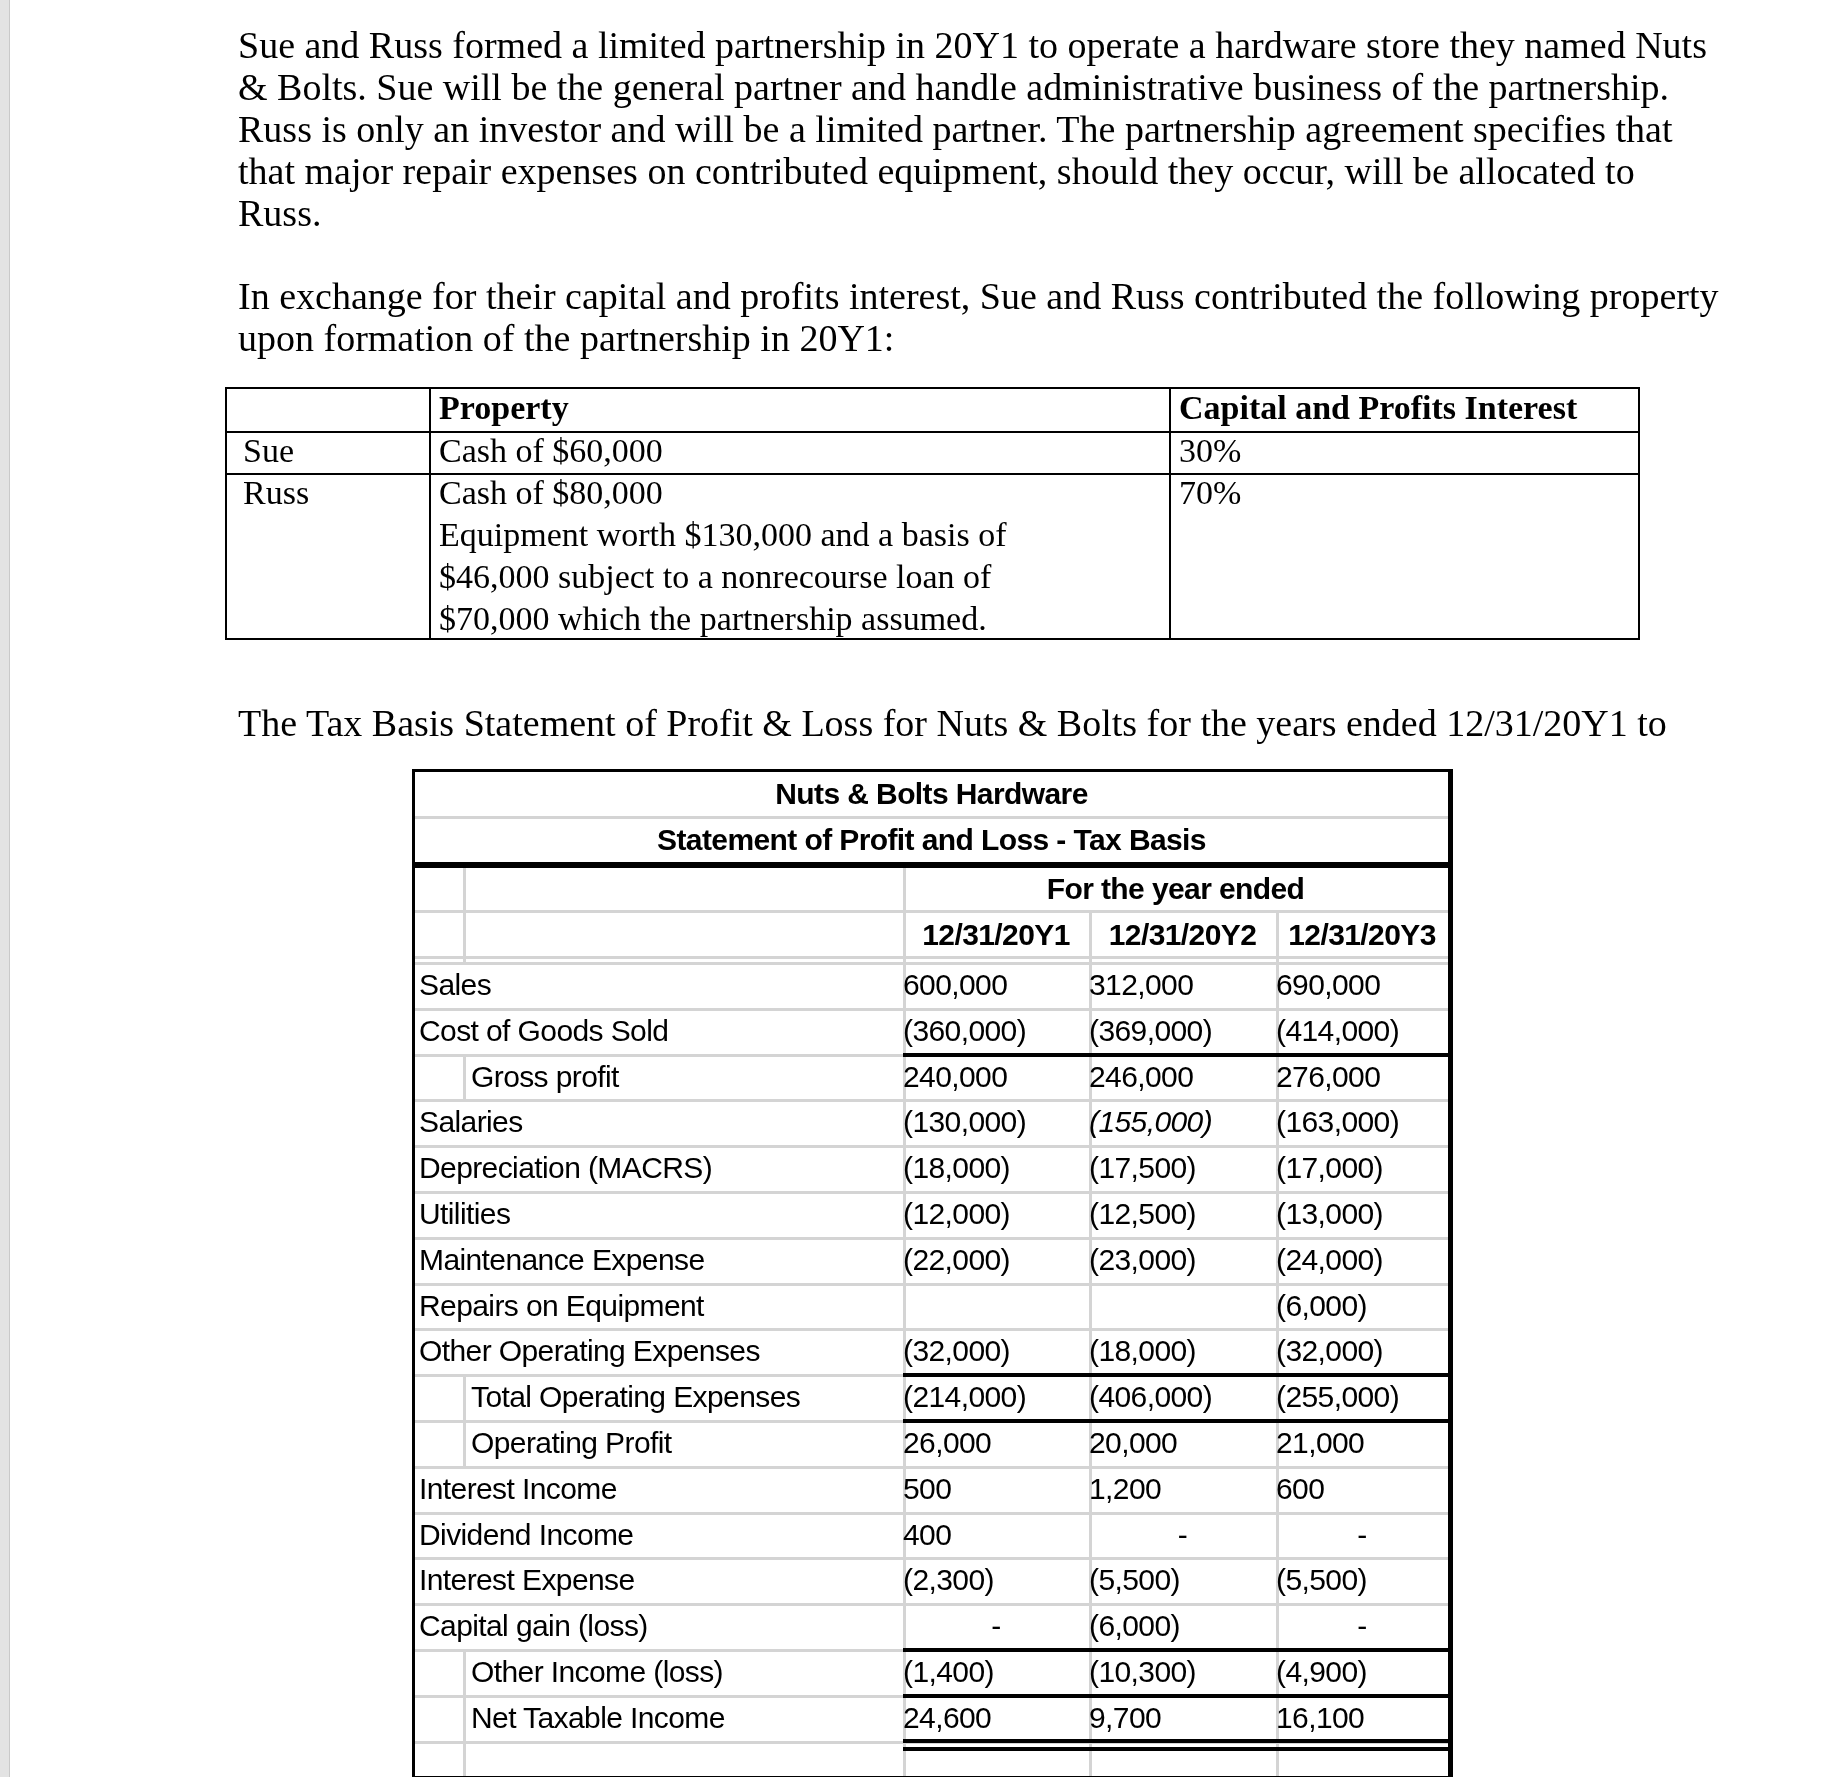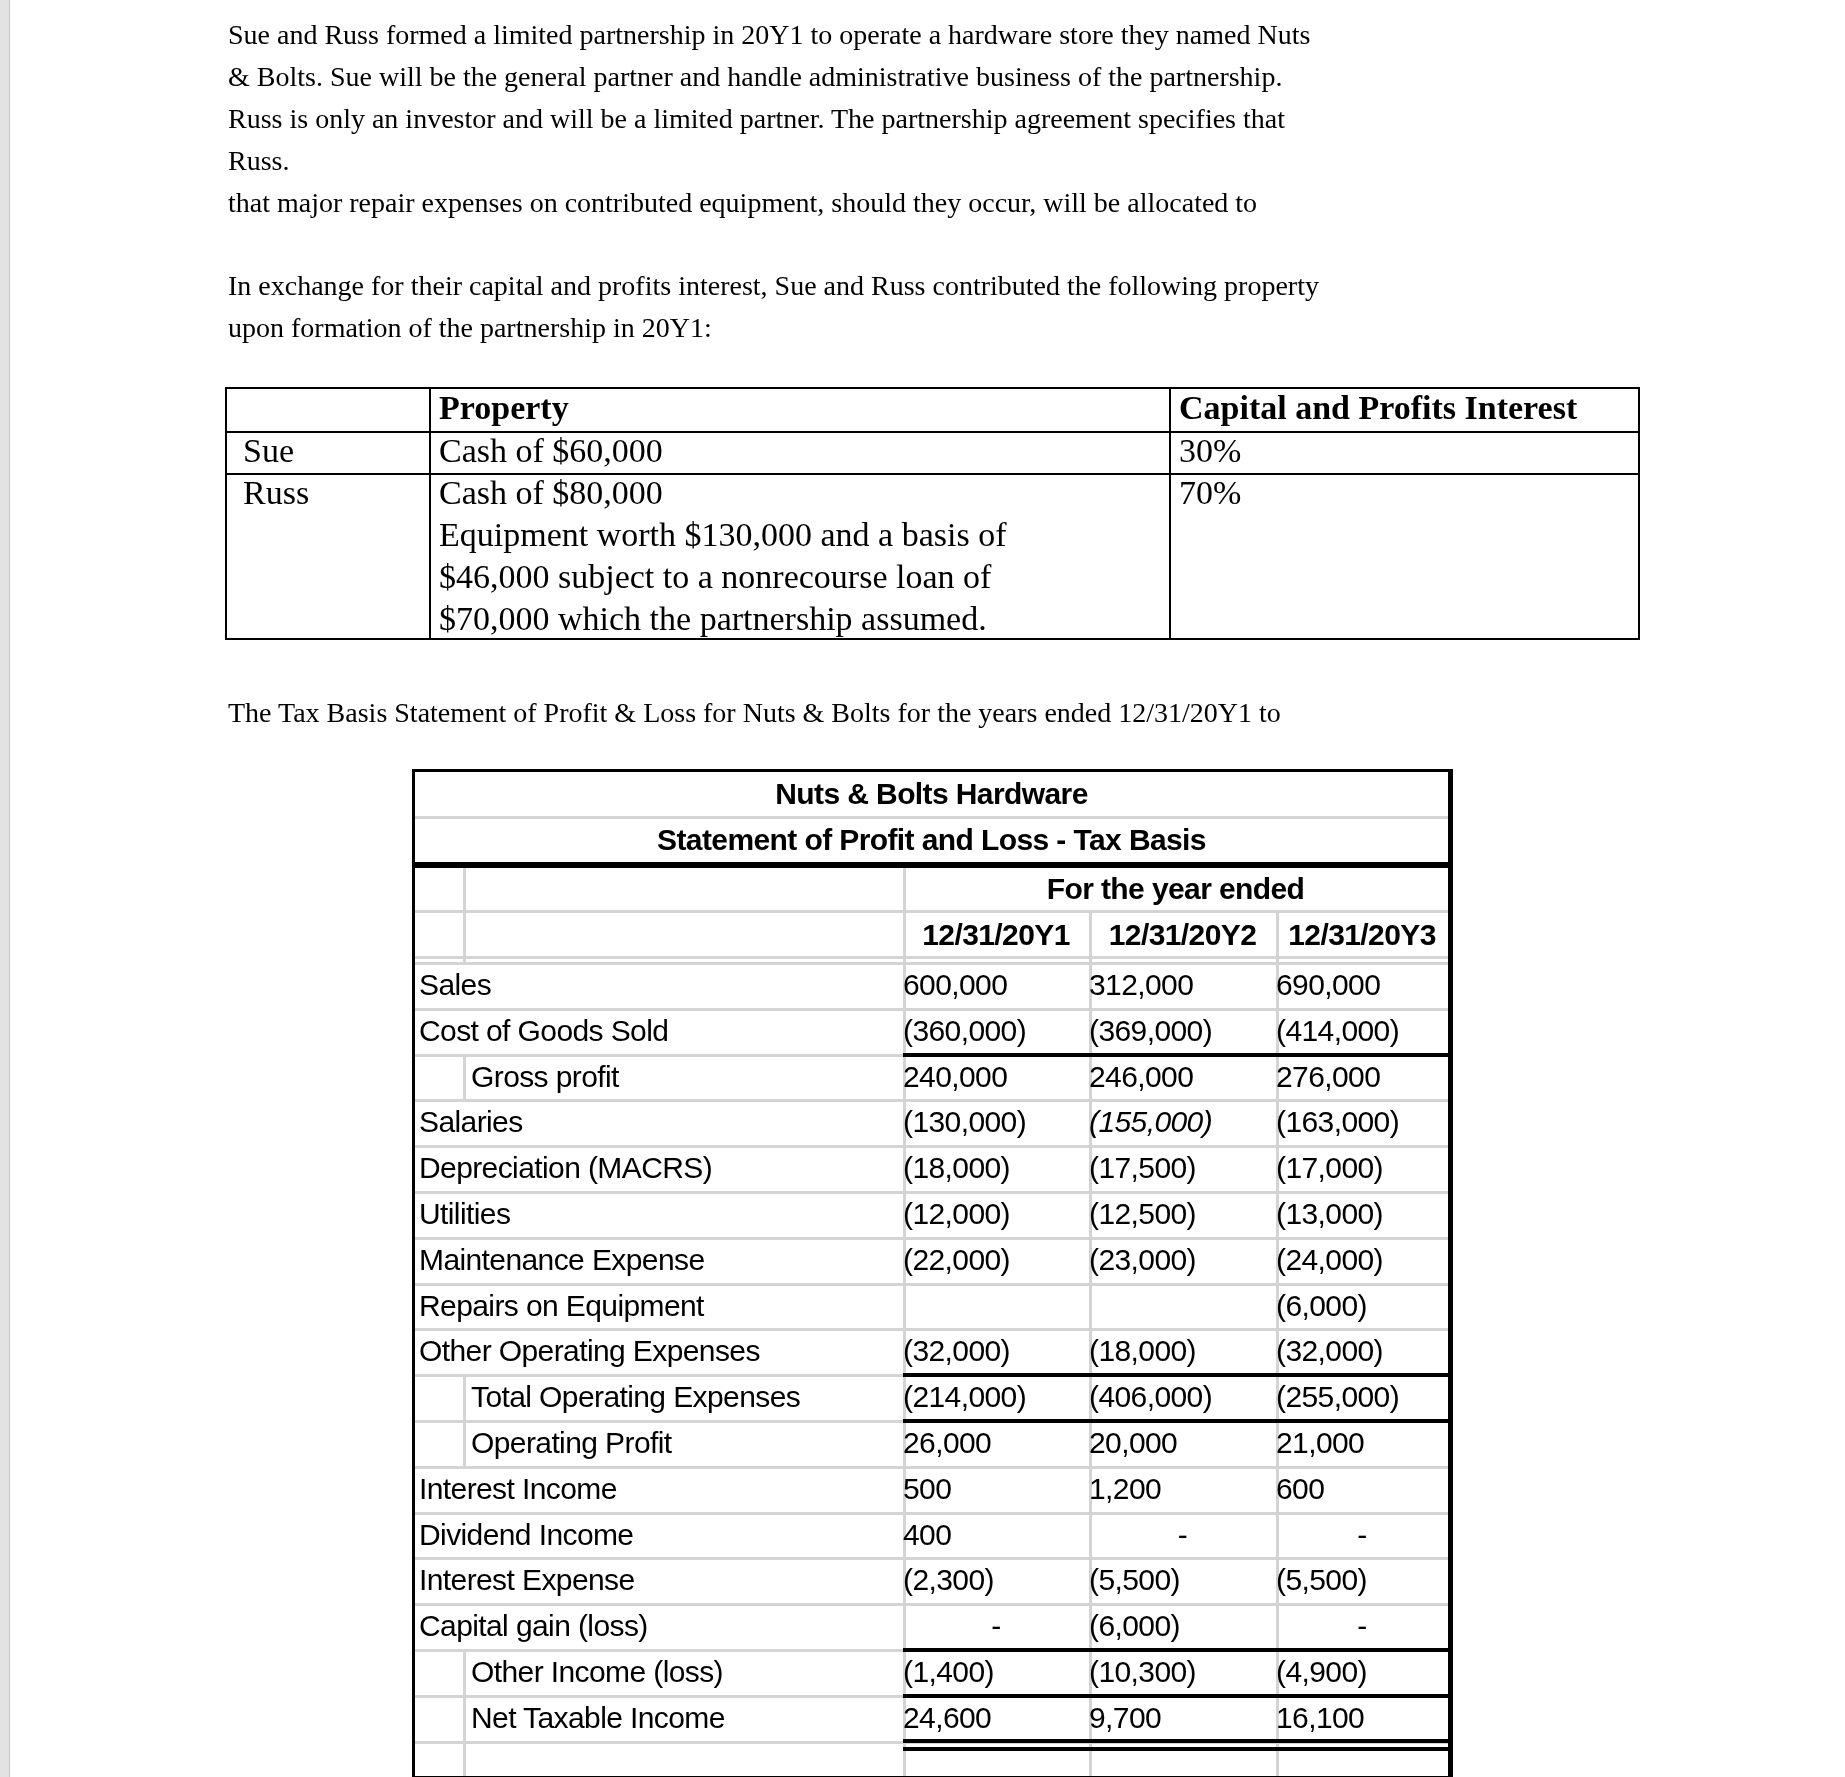--- a/index.html
+++ b/index.html
@@ -1,19 +1,19 @@
 <!DOCTYPE html>
 <html><head>
 <meta charset="utf-8">
 <style>
   html, body { margin: 0; padding: 0; background: #ffffff; }
   body { width: 1845px; height: 1777px; position: relative; overflow: hidden; }
   .left-strip { position: absolute; left: 0; top: 0; width: 9px; height: 1777px; background: #e3e3e3; border-right: 1px solid #c9c9c9; }
   .serif { font-family: "Liberation Serif", "DejaVu Serif", serif; color: #000; }
-  .para { position: absolute; left: 226px; width: 1440px; font-size: 28px; line-height: 42px; margin: 2px; }
+  .para { position: absolute; left: 226px; width: 1440px; font-size: 38px; line-height: 42px; margin: 12px; }
   #p1 { top: 12px; }
   #p2 { top: 263px; }
   #p3 { top: 690px; }
   .para span.line { display: block; white-space: nowrap; }
 
   
   #contrib { position: absolute; left: 225px; top: 387px; width: 1415px; height: 253px; border: 2px solid #000; box-sizing: border-box; }
   #contrib .vline { position: absolute; top: 0; bottom: 0; width: 2px; background: #000; }
   #contrib .hline { position: absolute; left: 0; right: 0; height: 2px; background: #000; }
   #contrib .cell { position: absolute; font-size: 34px; line-height: 42px; white-space: nowrap; }
@@ -30,22 +30,22 @@
 </style>
 </head>
 <body>
 
 <div class="left-strip"></div>
 
 <div id="p1" class="para serif">
   <span class="line">Sue and Russ formed a limited partnership in 20Y1 to operate a hardware store they named Nuts</span>
   <span class="line">&amp; Bolts. Sue will be the general partner and handle administrative business of the partnership.</span>
   <span class="line">Russ is only an investor and will be a limited partner. The partnership agreement specifies that</span>
+  <span class="line">that major repair expenses on contributed equipment, should they occur, will be allocated to</span>
   <span class="line">Russ.</span>
-  <span class="line">that major repair expenses on contributed equipment, should they occur, will be allocated to</span>
 </div>
 
 <div id="p2" class="para serif">
   <span class="line">In exchange for their capital and profits interest, Sue and Russ contributed the following property</span>
   <span class="line">upon formation of the partnership in 20Y1:</span>
 </div>
 
 <div id="contrib" class="serif">
   <div class="vline" style="left:202px"></div>
   <div class="vline" style="left:942px"></div>

